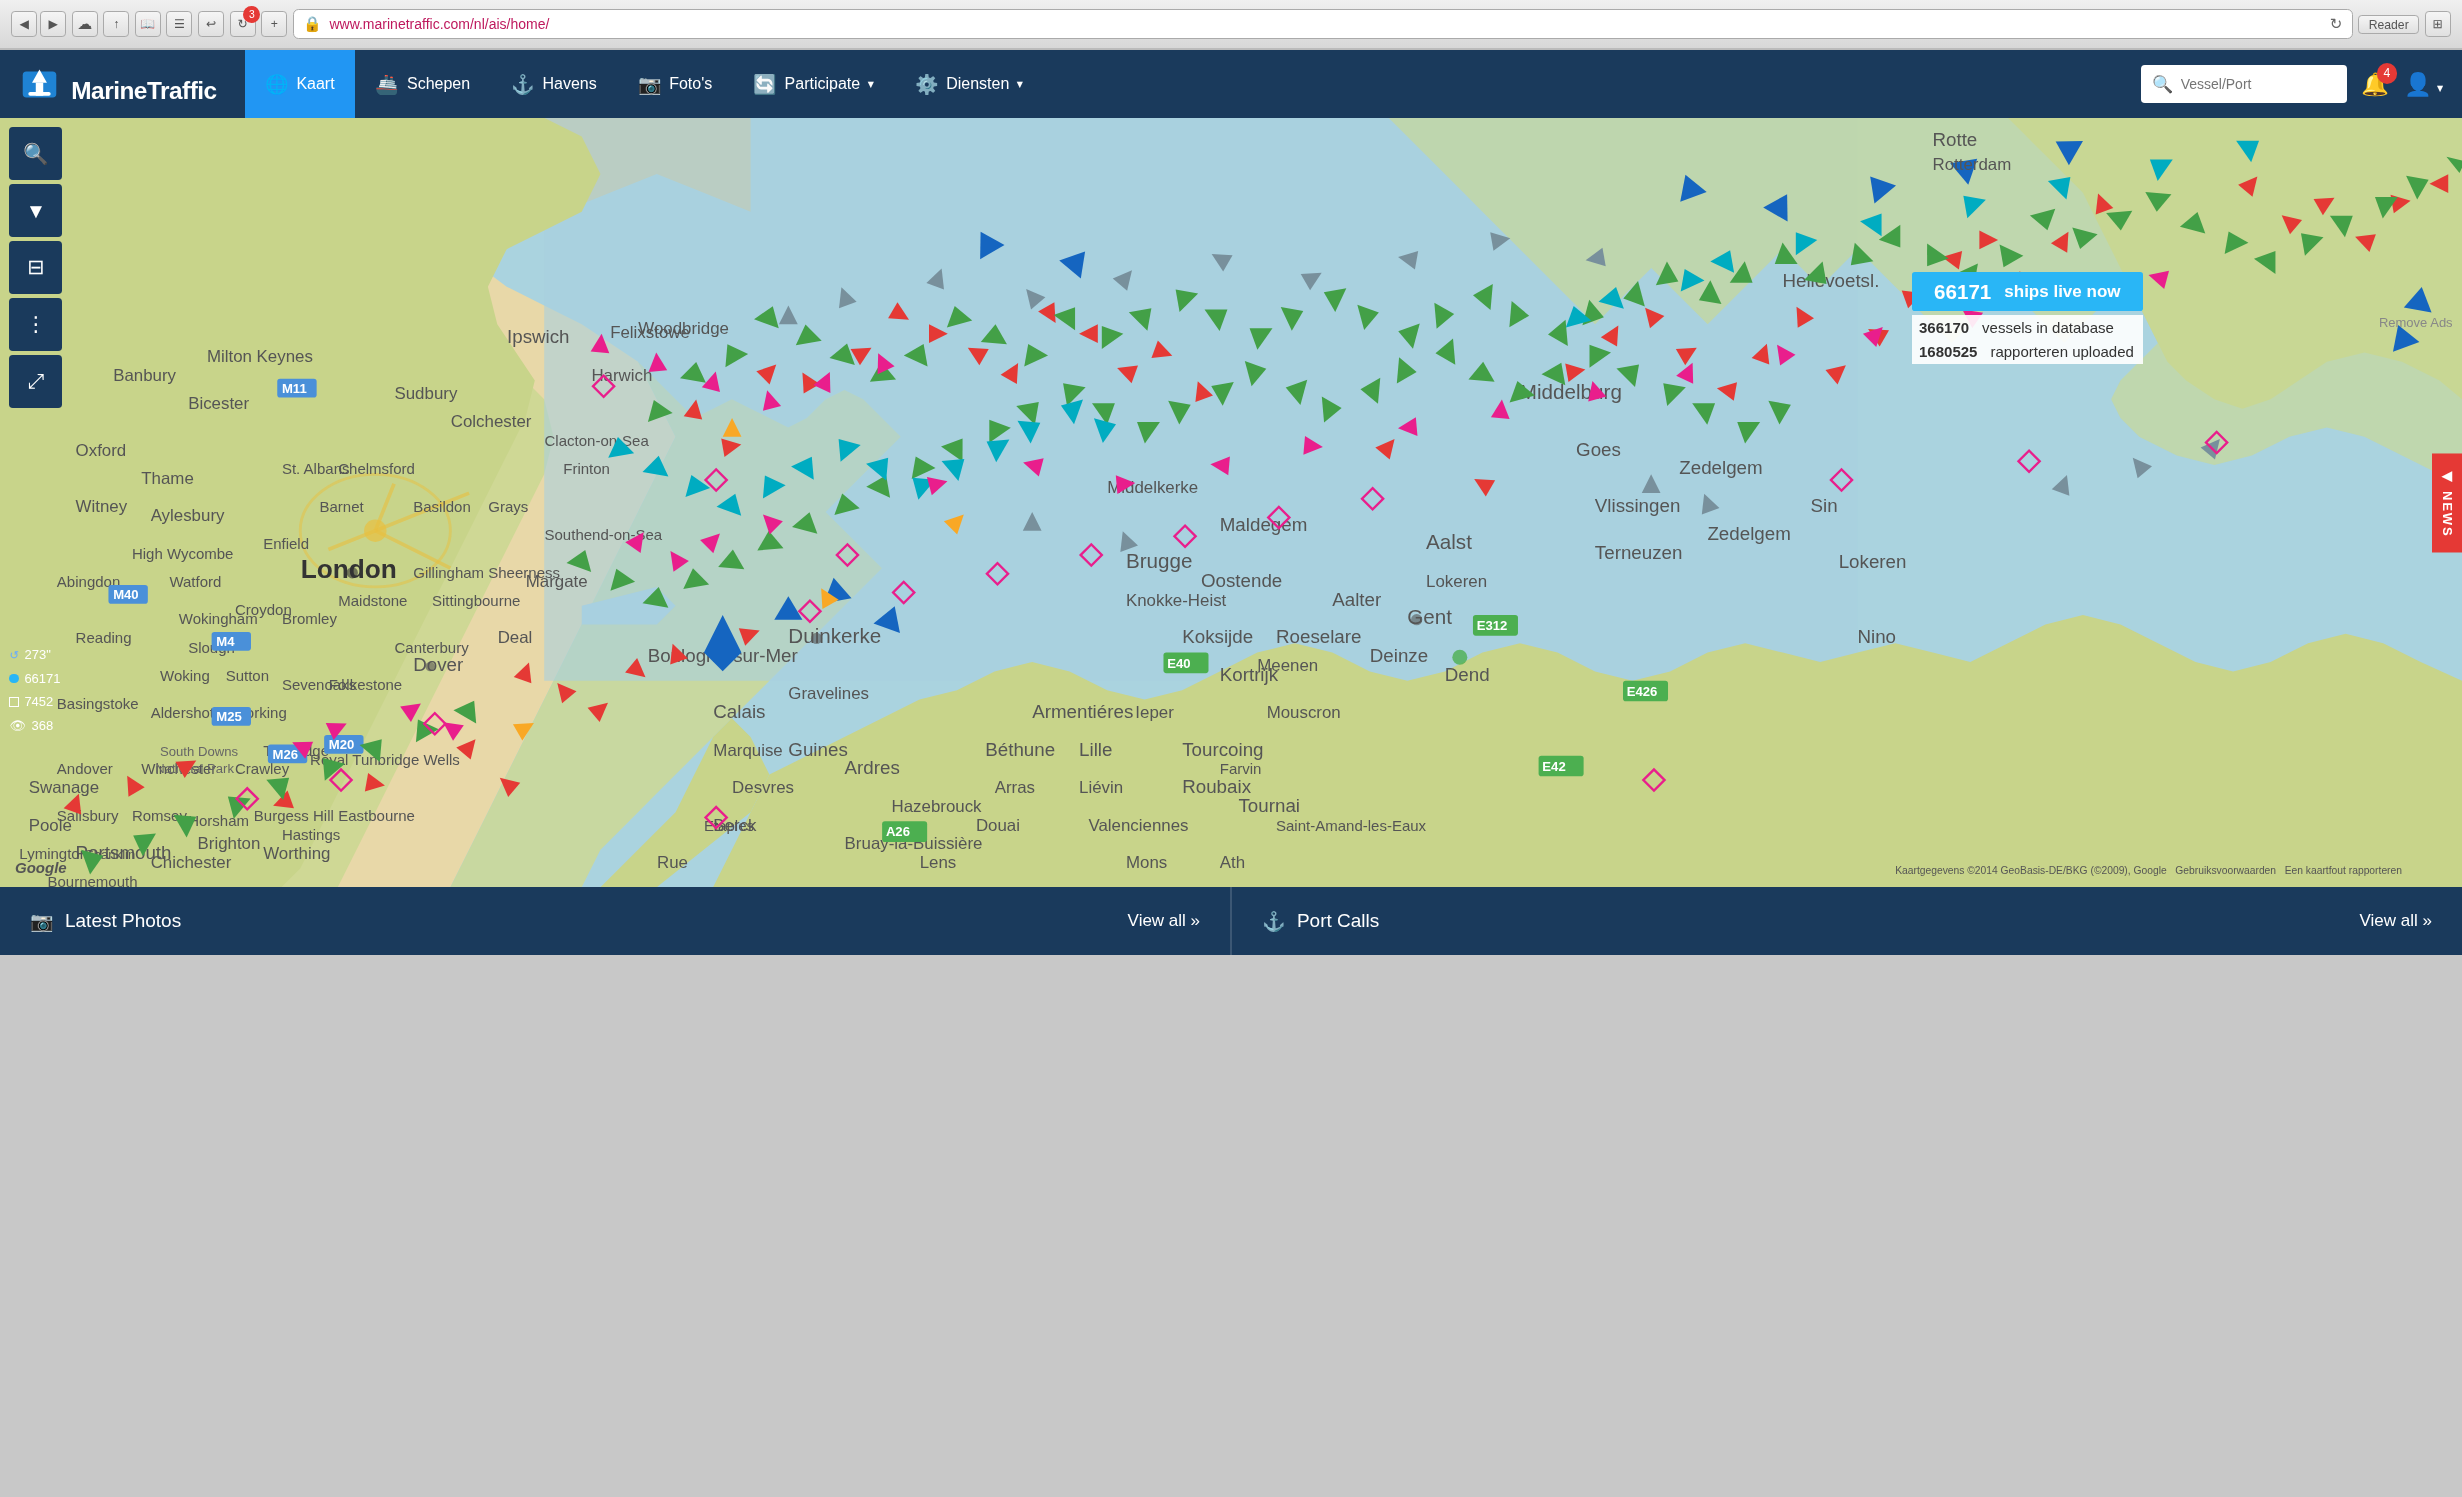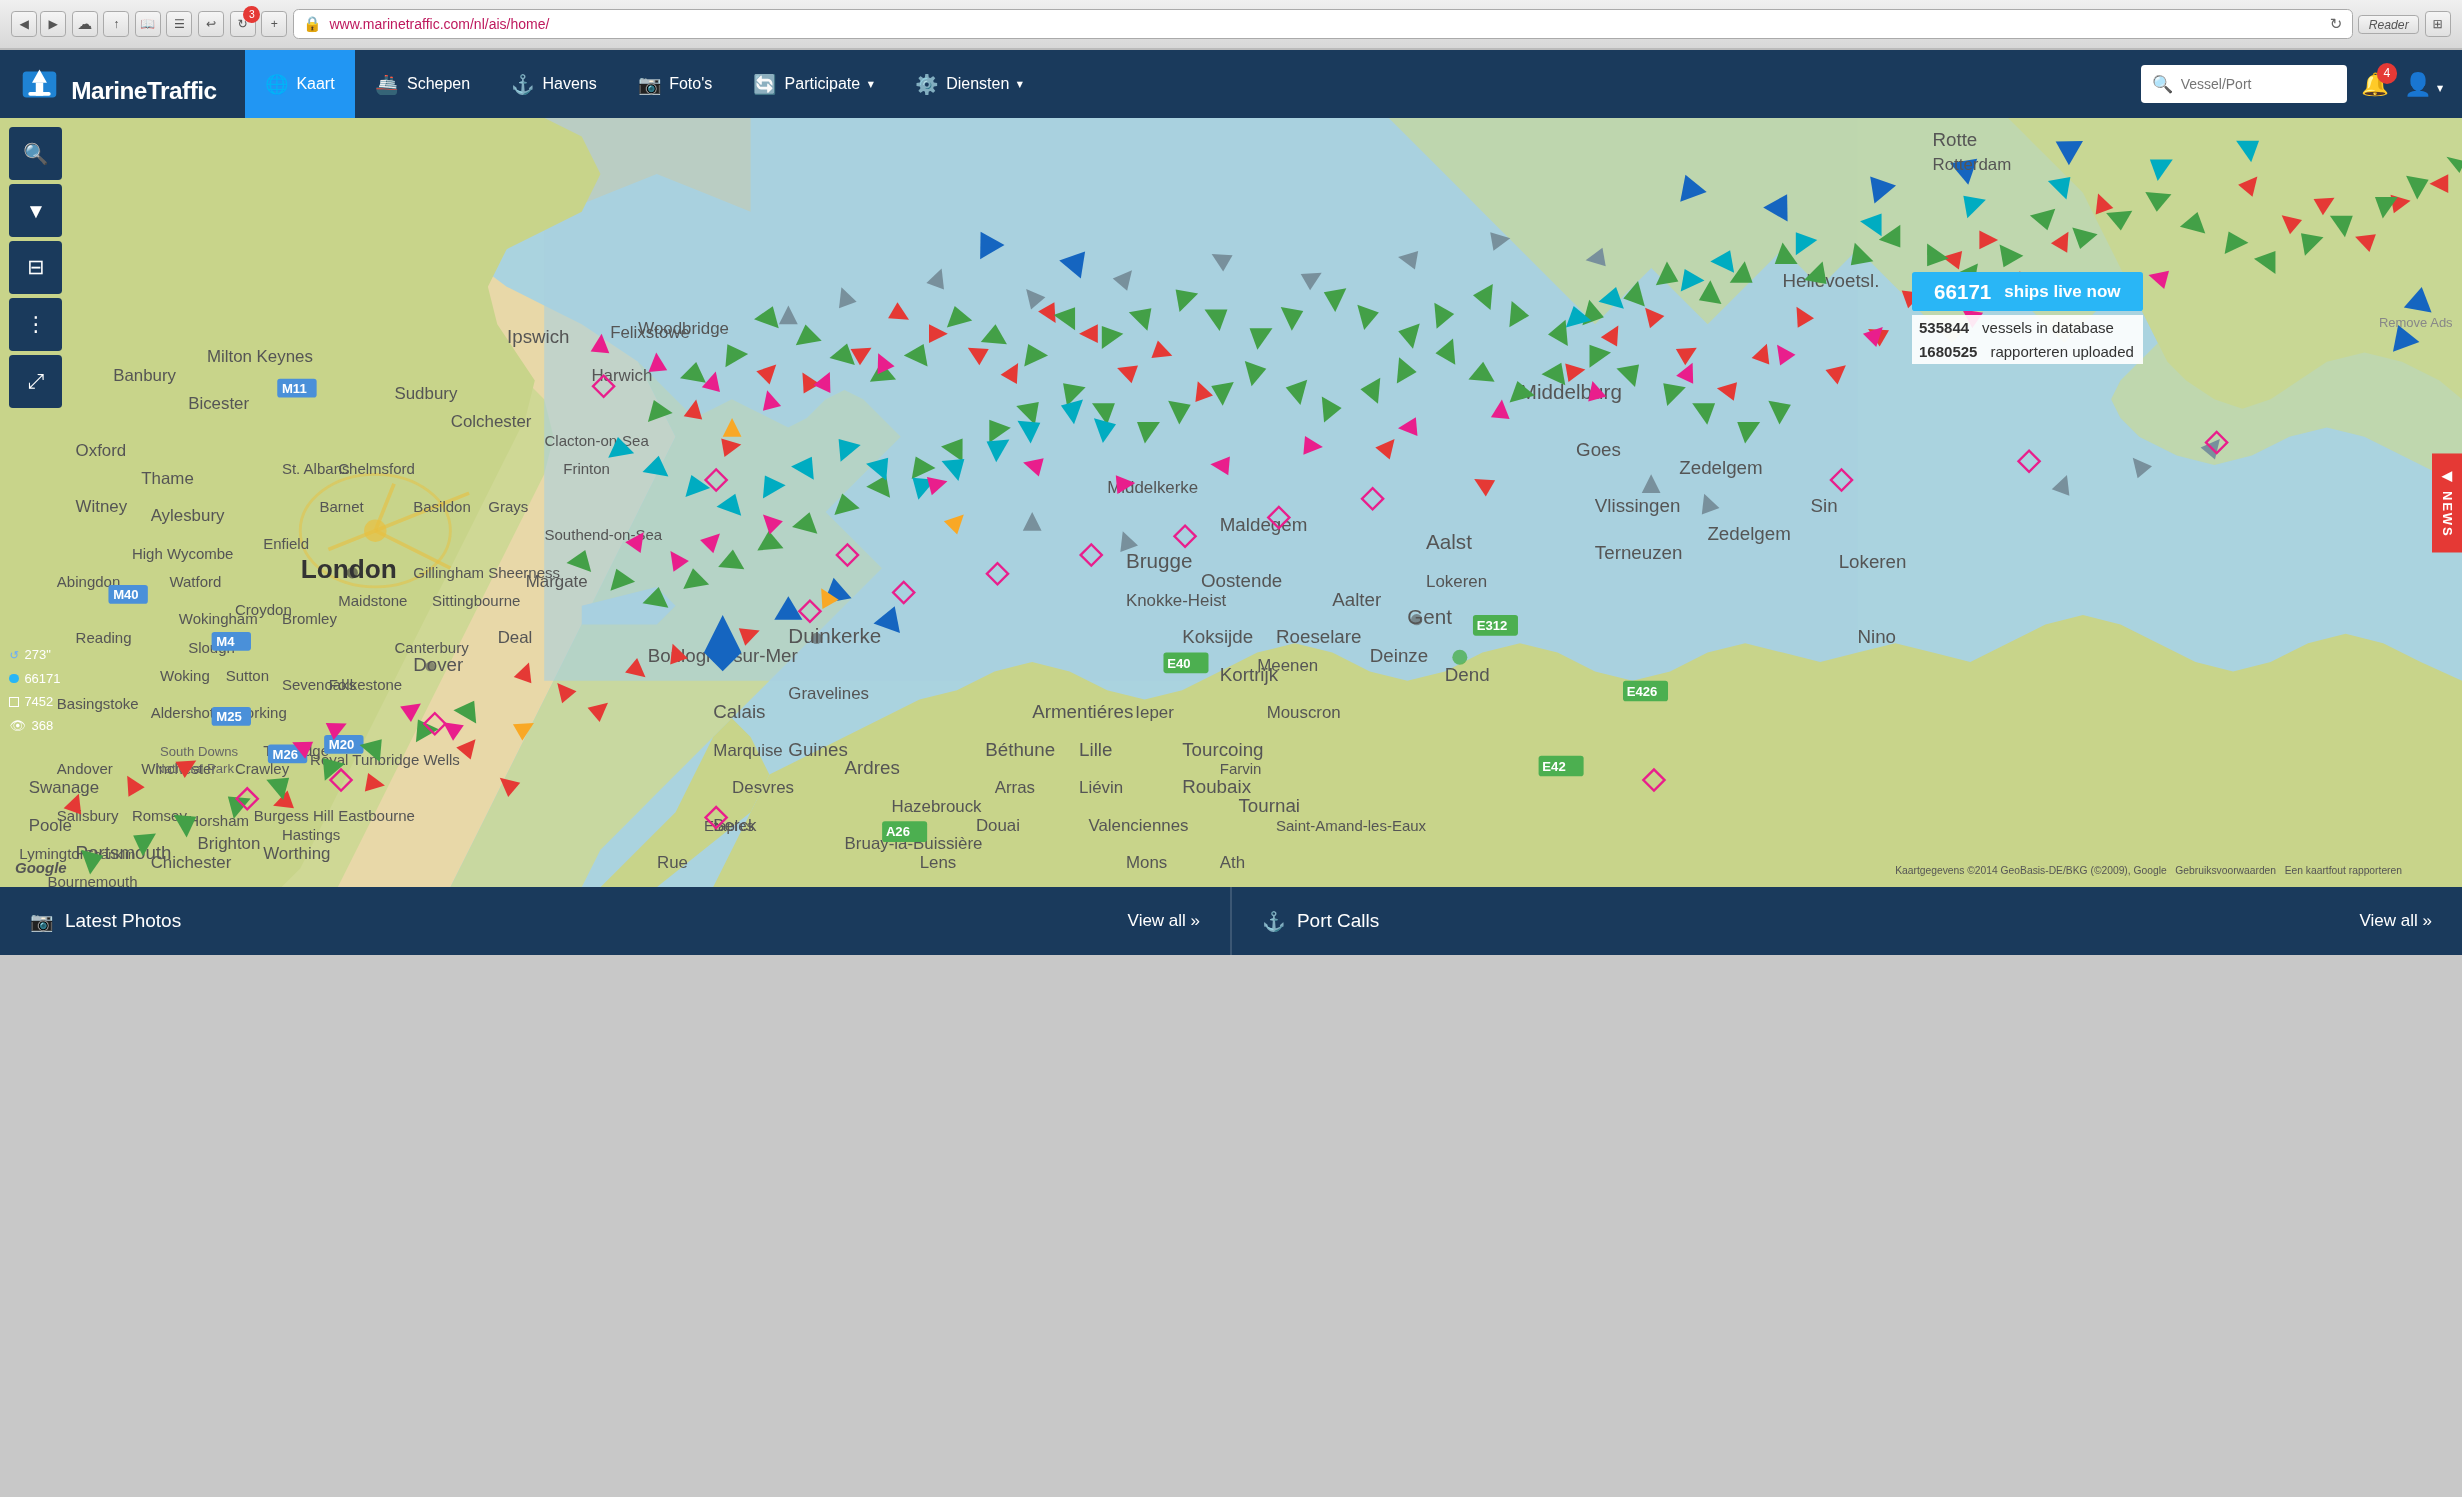--- a/index.html
+++ b/index.html
@@ -92,21 +92,20 @@
     }
     .reader-btn {
       background: linear-gradient(to bottom, #f5f5f5, #e0e0e0);
       border: 0.9px solid #aaa;
       border-radius: 3.8px;
       padding: 2.8px 9.4px;
       font-size: 12.2px;
       color: #555;
       cursor: pointer;
       height: 19px;
-      font-style: italic;
     }
     .notification-badge {
       background: #e53935;
       color: white;
       border-radius: 50%;
       font-size: 10.3px;
       width: 17px;
       height: 17px;
       display: flex;
       align-items: center;
@@ -976,21 +975,21 @@
       <span>368</span>
     </div>
   </div>
 
   <div class="stats-area">
     <div class="stat-live">
       <span class="num">66171</span>
       <span>ships live now</span>
     </div>
     <div class="stat-row">
-      <span class="num">535844</span>
+      <span class="num">366170</span>
       <span>vessels in database</span>
     </div>
     <div class="stat-row">
       <span class="num">1680525</span>
       <span>rapporteren uploaded</span>
     </div>
   </div>
 
   <div class="remove-ads">Remove Ads</div>
 

